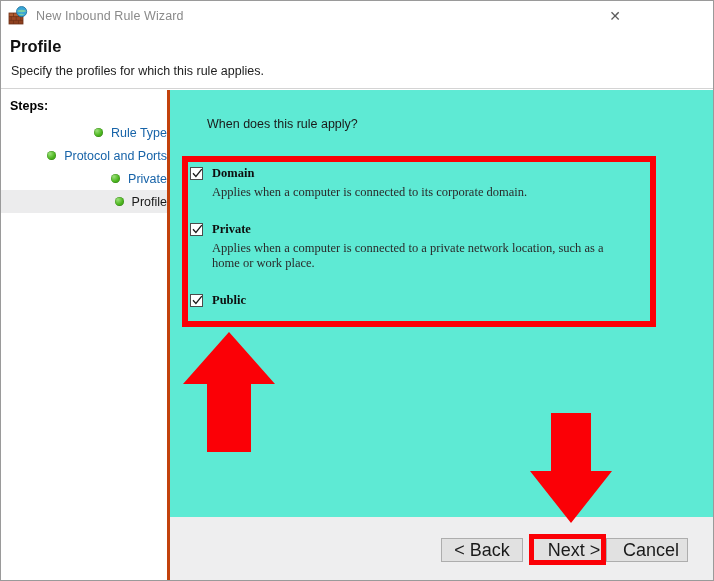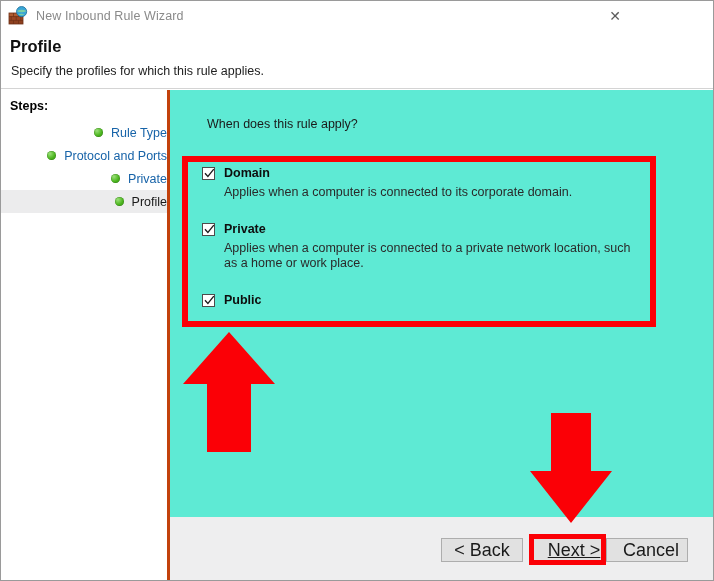--- a/index.html
+++ b/index.html
@@ -150,25 +150,26 @@
     position: absolute;
     left: 37px;
     top: 27px;
     font-size: 12.5px;
     color: #1a1a1a;
   }
 
   
   #options-group {
     position: absolute;
-    left: 32px;
+    left: 20px;
     top: 76px;
     width: 457px;
     height: 157px;
     box-sizing: border-box;
+    font-family: Liberation Serif, serif;
   }
   .option-row {
     position: absolute;
     left: 0;
     width: 100%;
   }
   .option-head {
     display: flex;
     align-items: flex-start;
   }
@@ -251,21 +252,21 @@
     font-family: "Liberation Sans", sans-serif;
     font-size: 18px;
     color: #1a1a1a;
     display: flex;
     align-items: center;
     justify-content: center;
     cursor: default;
     padding: 0;
   }
   #btn-back  { left: 271px; }
-  #btn-next  { left: 363px; text-decoration: underline; }
+  #btn-next  { left: 363px; }
   #btn-cancel{ left: 436px; padding-left: 8px; }
 
   #next-highlight {
     position: absolute;
     left: 528px;
     top: 533px;
     width: 77px;
     height: 31px;
     border: 5px solid #fb0006;
     box-sizing: border-box;

